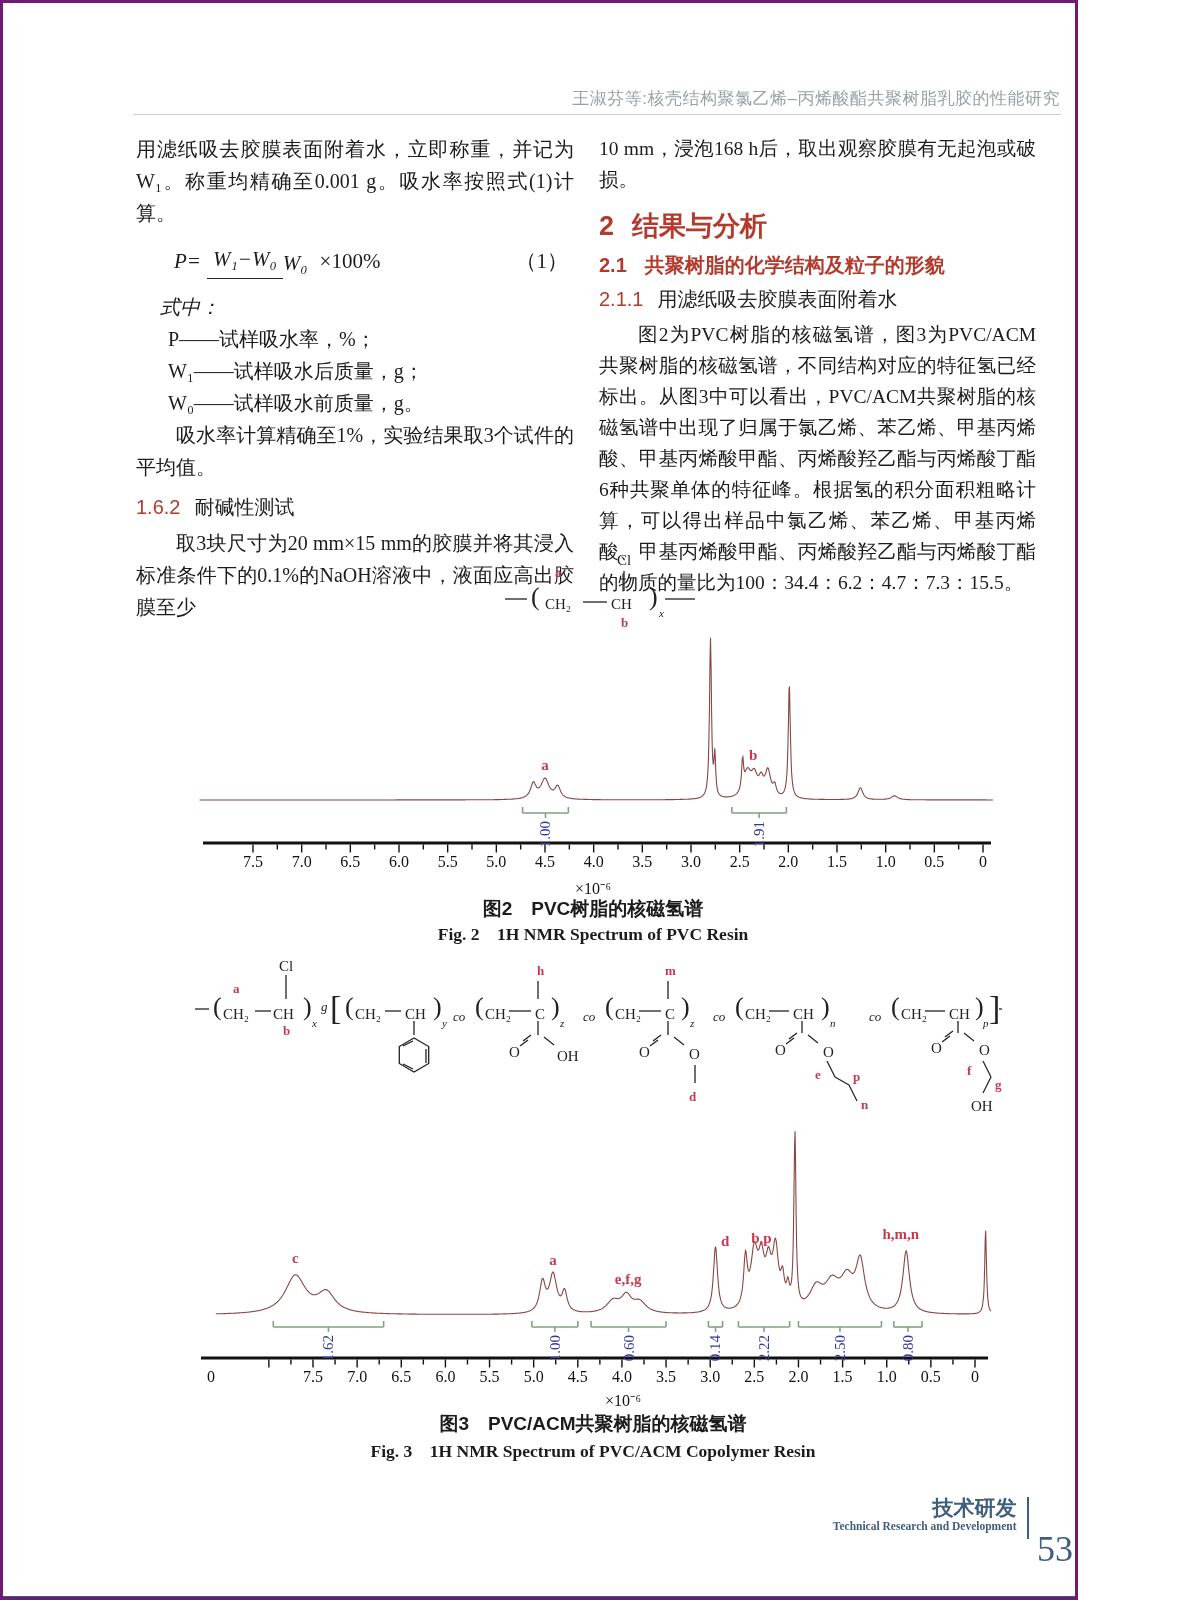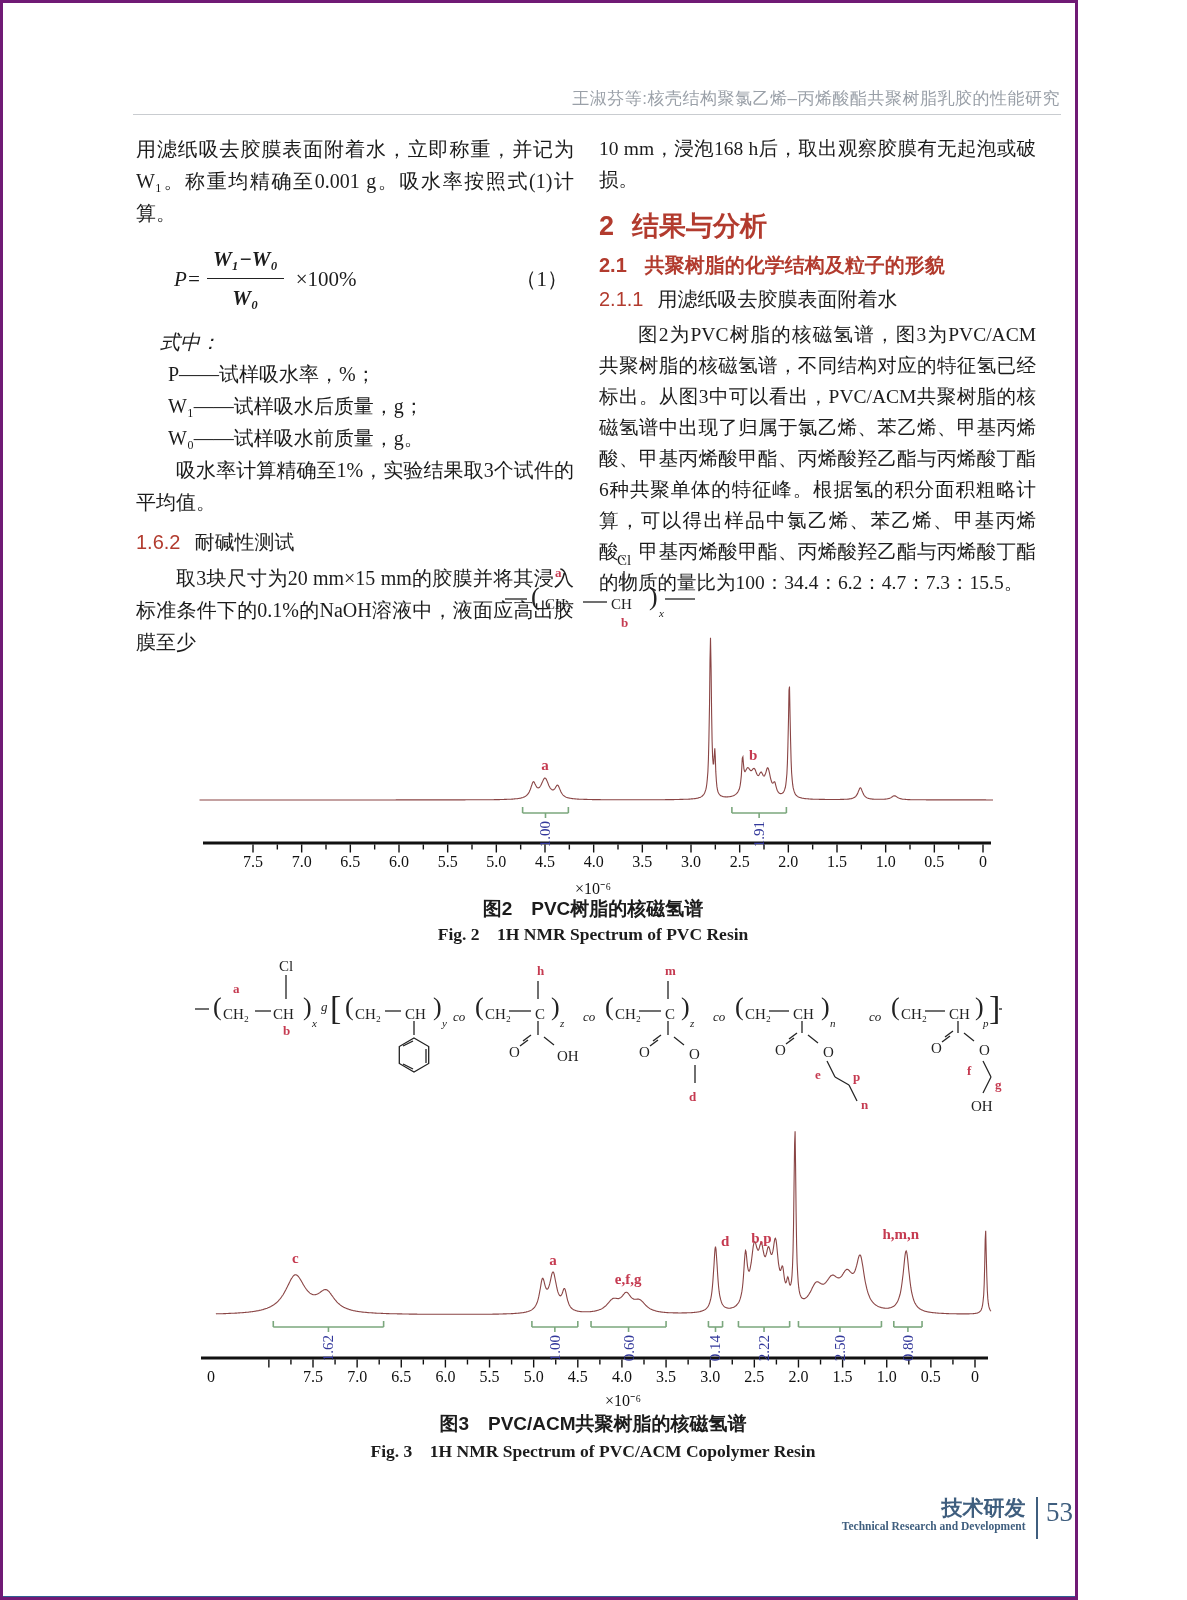--- a/index.html
+++ b/index.html
@@ -14,21 +14,21 @@
   
   .col{font-size:20px;line-height:32px;text-align:justify;}
   #colL{top:130px;left:133px;width:438px;}
   #colR{top:130px;left:596px;width:437px;line-height:31px;font-size:19.5px;}
   .p{margin:0;}
   .ind{text-indent:2em;}
   .def{margin:0;padding-left:1.6em;}
   .where{margin:0;padding-left:1.2em;font-style:italic;}
   
   .formula{display:flex;align-items:center;margin:14px 0 12px 0;padding-left:38px;font-style:italic;font-size:21px;}
-  .frac{display:inline-flex;flex-direction:column;align-items:center;margin:0 6px;font-weight:bold;}
+  .frac{display:inline-flex;align-items:center;margin:0 6px;}
   .frac .num{padding:0 6px 3px 6px;border-bottom:1.6px solid #222;}
   .frac .den{padding-top:3px;}
   .mul{font-style:normal;margin-left:6px;}
   .eqno{font-style:normal;margin-left:auto;margin-right:6px;}
   
   .h-sec{font-family:"Liberation Sans",sans-serif;color:var(--heading_red,#b23b2e);font-weight:bold;
          font-size:27px;margin:14px 0 8px 0;line-height:34px;}
   .h-sub{font-family:"Liberation Sans",sans-serif;color:var(--heading_red,#b23b2e);font-weight:bold;
          font-size:20px;margin:8px 0 6px 0;line-height:28px;}
   .h-sub3{font-family:"Liberation Sans",sans-serif;font-size:20px;margin:6px 0 6px 0;line-height:28px;color:#222;}
@@ -48,21 +48,21 @@
   svg text.tick{font-family:"Liberation Serif",serif;font-size:16px;fill:#111;}
   svg text.intnum{font-family:"Liberation Serif",serif;font-size:15px;fill:var(--integral_blue,#33389b);}
   svg text.plabel{font-family:"Liberation Serif",serif;font-size:15px;font-weight:bold;fill:var(--label_red,#c53a50);}
   svg text.xunit{font-family:"Liberation Serif",serif;font-size:16px;fill:#111;}
   
   #footer{top:1494px;left:700px;width:370px;display:flex;align-items:flex-start;justify-content:flex-end;}
   #footer .blk{text-align:right;color:var(--footer_blue,#3f5e7e);}
   #footer .cn{font-family:"Liberation Sans",sans-serif;font-weight:bold;font-size:21px;line-height:22px;}
   #footer .en{font-family:"Liberation Serif",serif;font-weight:bold;font-size:11.5px;line-height:15px;}
   #footer .bar{width:2.5px;height:42px;background:var(--footer_blue,#3f5e7e);margin:0 8px 0 10px;}
-  #footer .pg{font-family:"Liberation Serif",serif;font-size:27px;color:var(--footer_blue,#3f5e7e);}
+  #footer .pg{font-family:"Liberation Serif",serif;font-size:36px;color:var(--footer_blue,#3f5e7e);margin-top:31px;}
   #bottom-strip{left:0;top:1593px;width:1187px;height:5px;background:var(--bottom_blue,#2f6092);}
 </style>
 </head>
 <body>
 
 <div id="page">
 
   <div class="abs" id="hdr">王淑芬等:核壳结构聚氯乙烯–丙烯酸酯共聚树脂乳胶的性能研究</div>
   <div class="abs" id="hdr-rule"></div>
 

